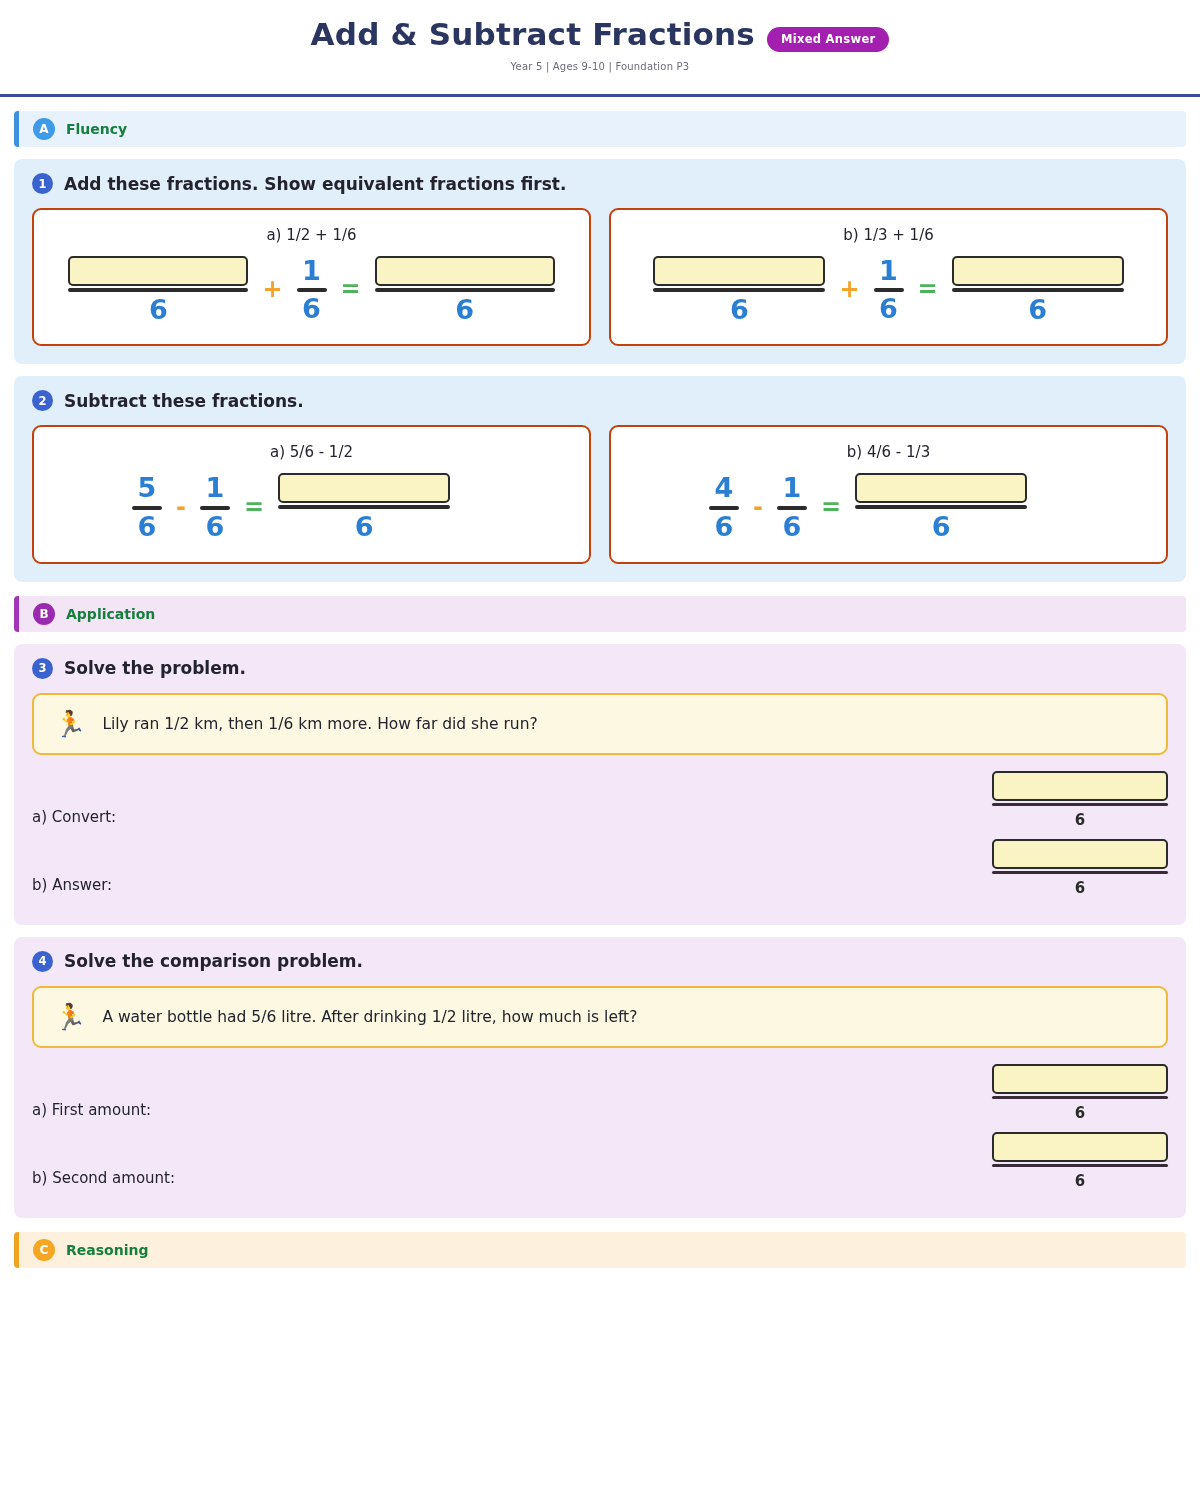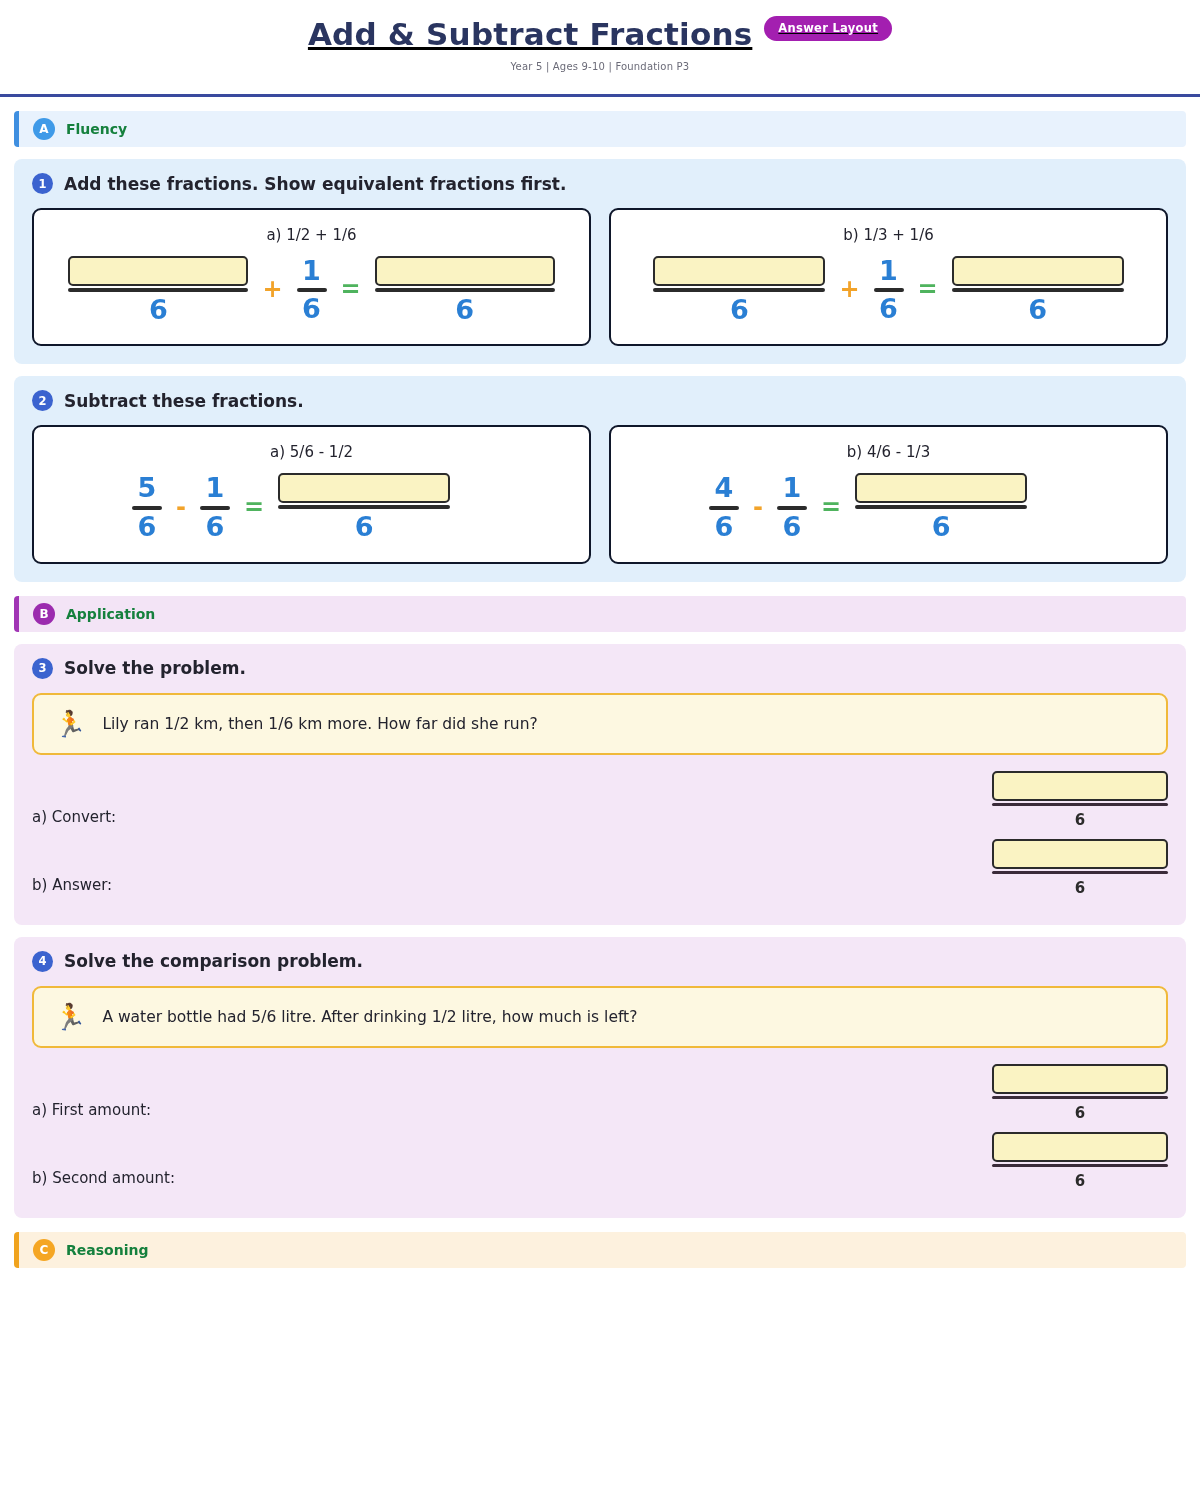--- a/index.html
+++ b/index.html
@@ -8,21 +8,21 @@
     width: 1200px; height: 1500px;
     background: #ffffff;
     font-family: "DejaVu Sans", sans-serif;
     overflow: hidden;
   }
   .page { position: relative; width: 1200px; height: 1500px; background:#fff; }
 
   
   .header { padding: 16px 0 6px; text-align: center; }
   .title-row {
-    display: flex; align-items: flex-start; justify-content: center; gap: 12px; text-decoration: underline;
+    display: flex; align-items: flex-end; justify-content: center; gap: 12px;
   }
   .title {
     font-size: 31px; font-weight: bold; color: #2a3560;
     letter-spacing: .2px; font-family: "DejaVu Sans", sans-serif;
   }
   .pill {
     background: #a31fb0; color: #fff; border-radius: 999px;
     font-size: 11.5px; font-weight: bold; padding: 5px 14px 6px;
     letter-spacing: .3px; white-space: nowrap;
   }
@@ -66,21 +66,21 @@
     background: #3b63cf; color: #fff;
     font-size: 11.5px; font-weight: bold;
     display: flex; align-items: center; justify-content: center;
     flex: 0 0 auto;
   }
   .q-text { font-size: 17px; font-weight: bold; color: #23232e; }
 
   
   .cards { display: flex; gap: 18px; }
   .card {
-    flex: 1 1 0; background: #fff; border: 2px solid #0f172a;
+    flex: 1 1 0; background: #fff; border: 2px solid #c2410c;
     border-radius: 9px; padding: 16px 18px 20px;
   }
   .card-label {
     text-align: center; font-size: 15px; color: #23232e;
     margin-bottom: 12px;
   }
   .expr {
     display: flex; align-items: center; justify-content: center;
     gap: 14px;
   }
@@ -130,21 +130,21 @@
   .ansfrac .den { font-size: 15px; font-weight: bold; color: #2b2b2b; margin-top: 5px; }
 </style>
 </head>
 <body>
 
 <div class="page">
 
   <div class="header">
     <div class="title-row">
       <div class="title">Add &amp; Subtract Fractions</div>
-      <div class="pill">Answer Layout</div>
+      <div class="pill">Mixed Answer</div>
     </div>
     <div class="subtitle">Year 5 | Ages 9-10 | Foundation P3</div>
   </div>
   <div class="rule"></div>
 
   <div class="band band-blue">
     <div class="band-badge bb-blue">A</div>
     <div class="band-label">Fluency</div>
   </div>
 

